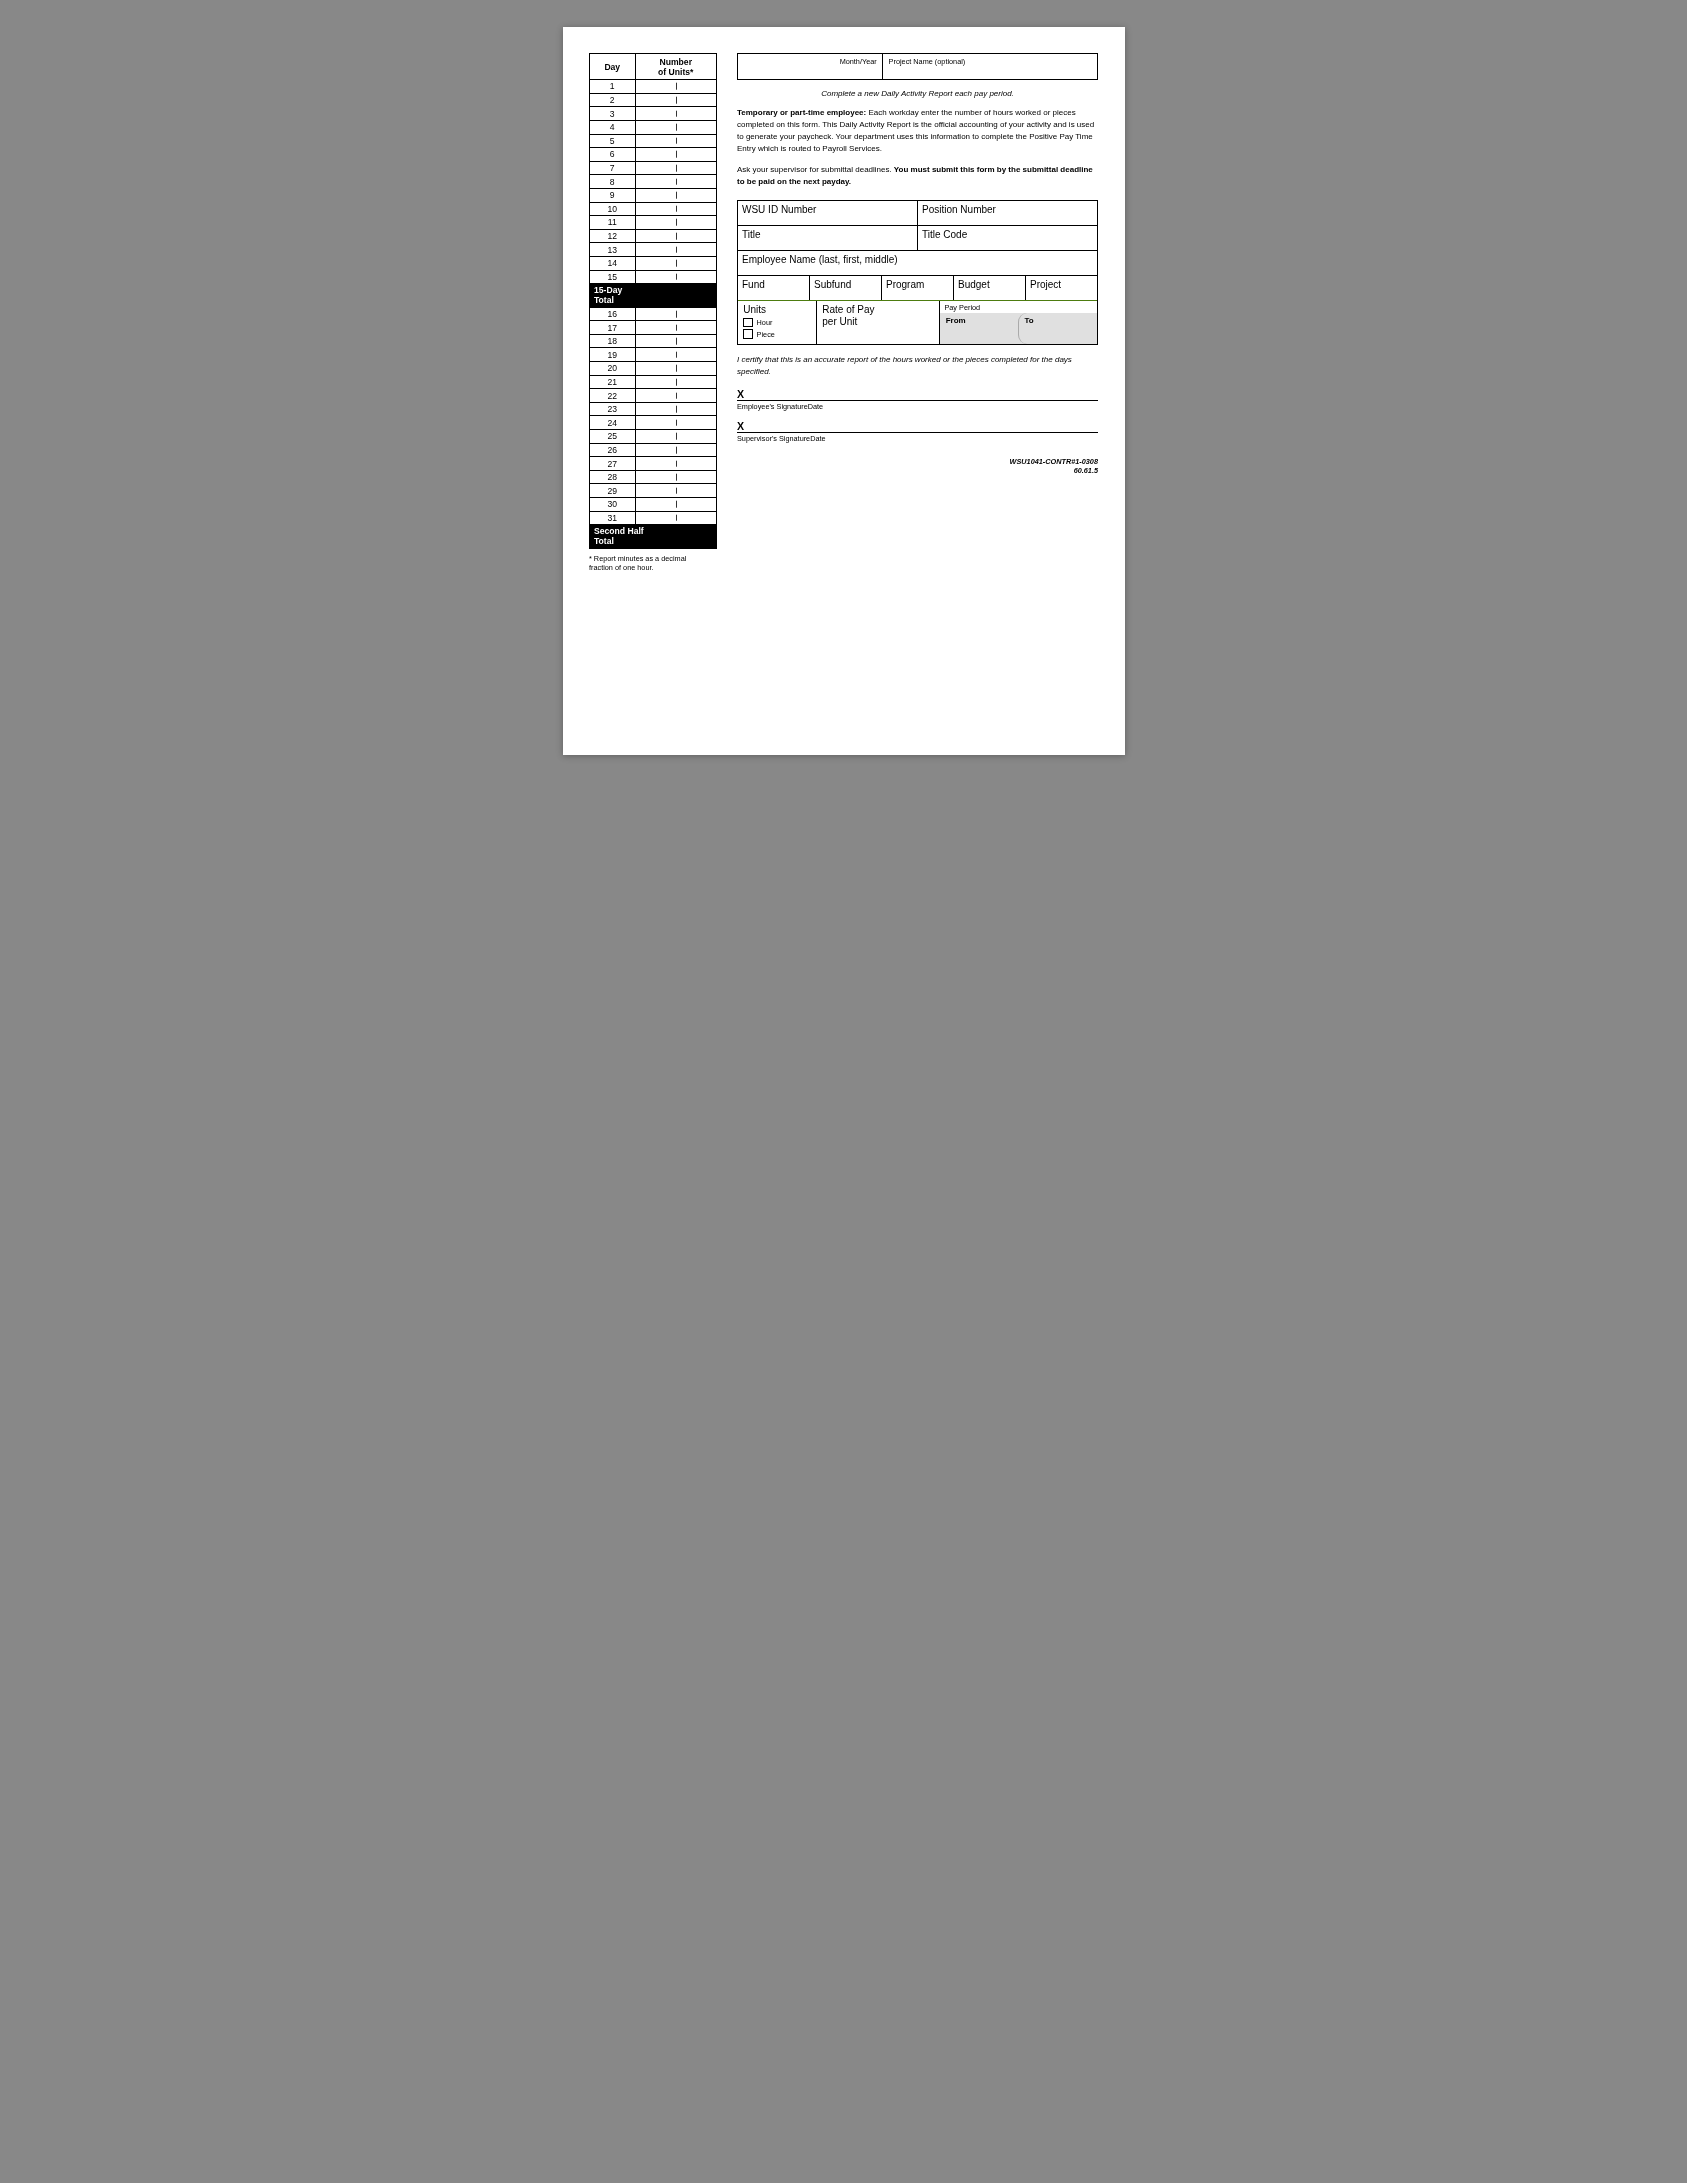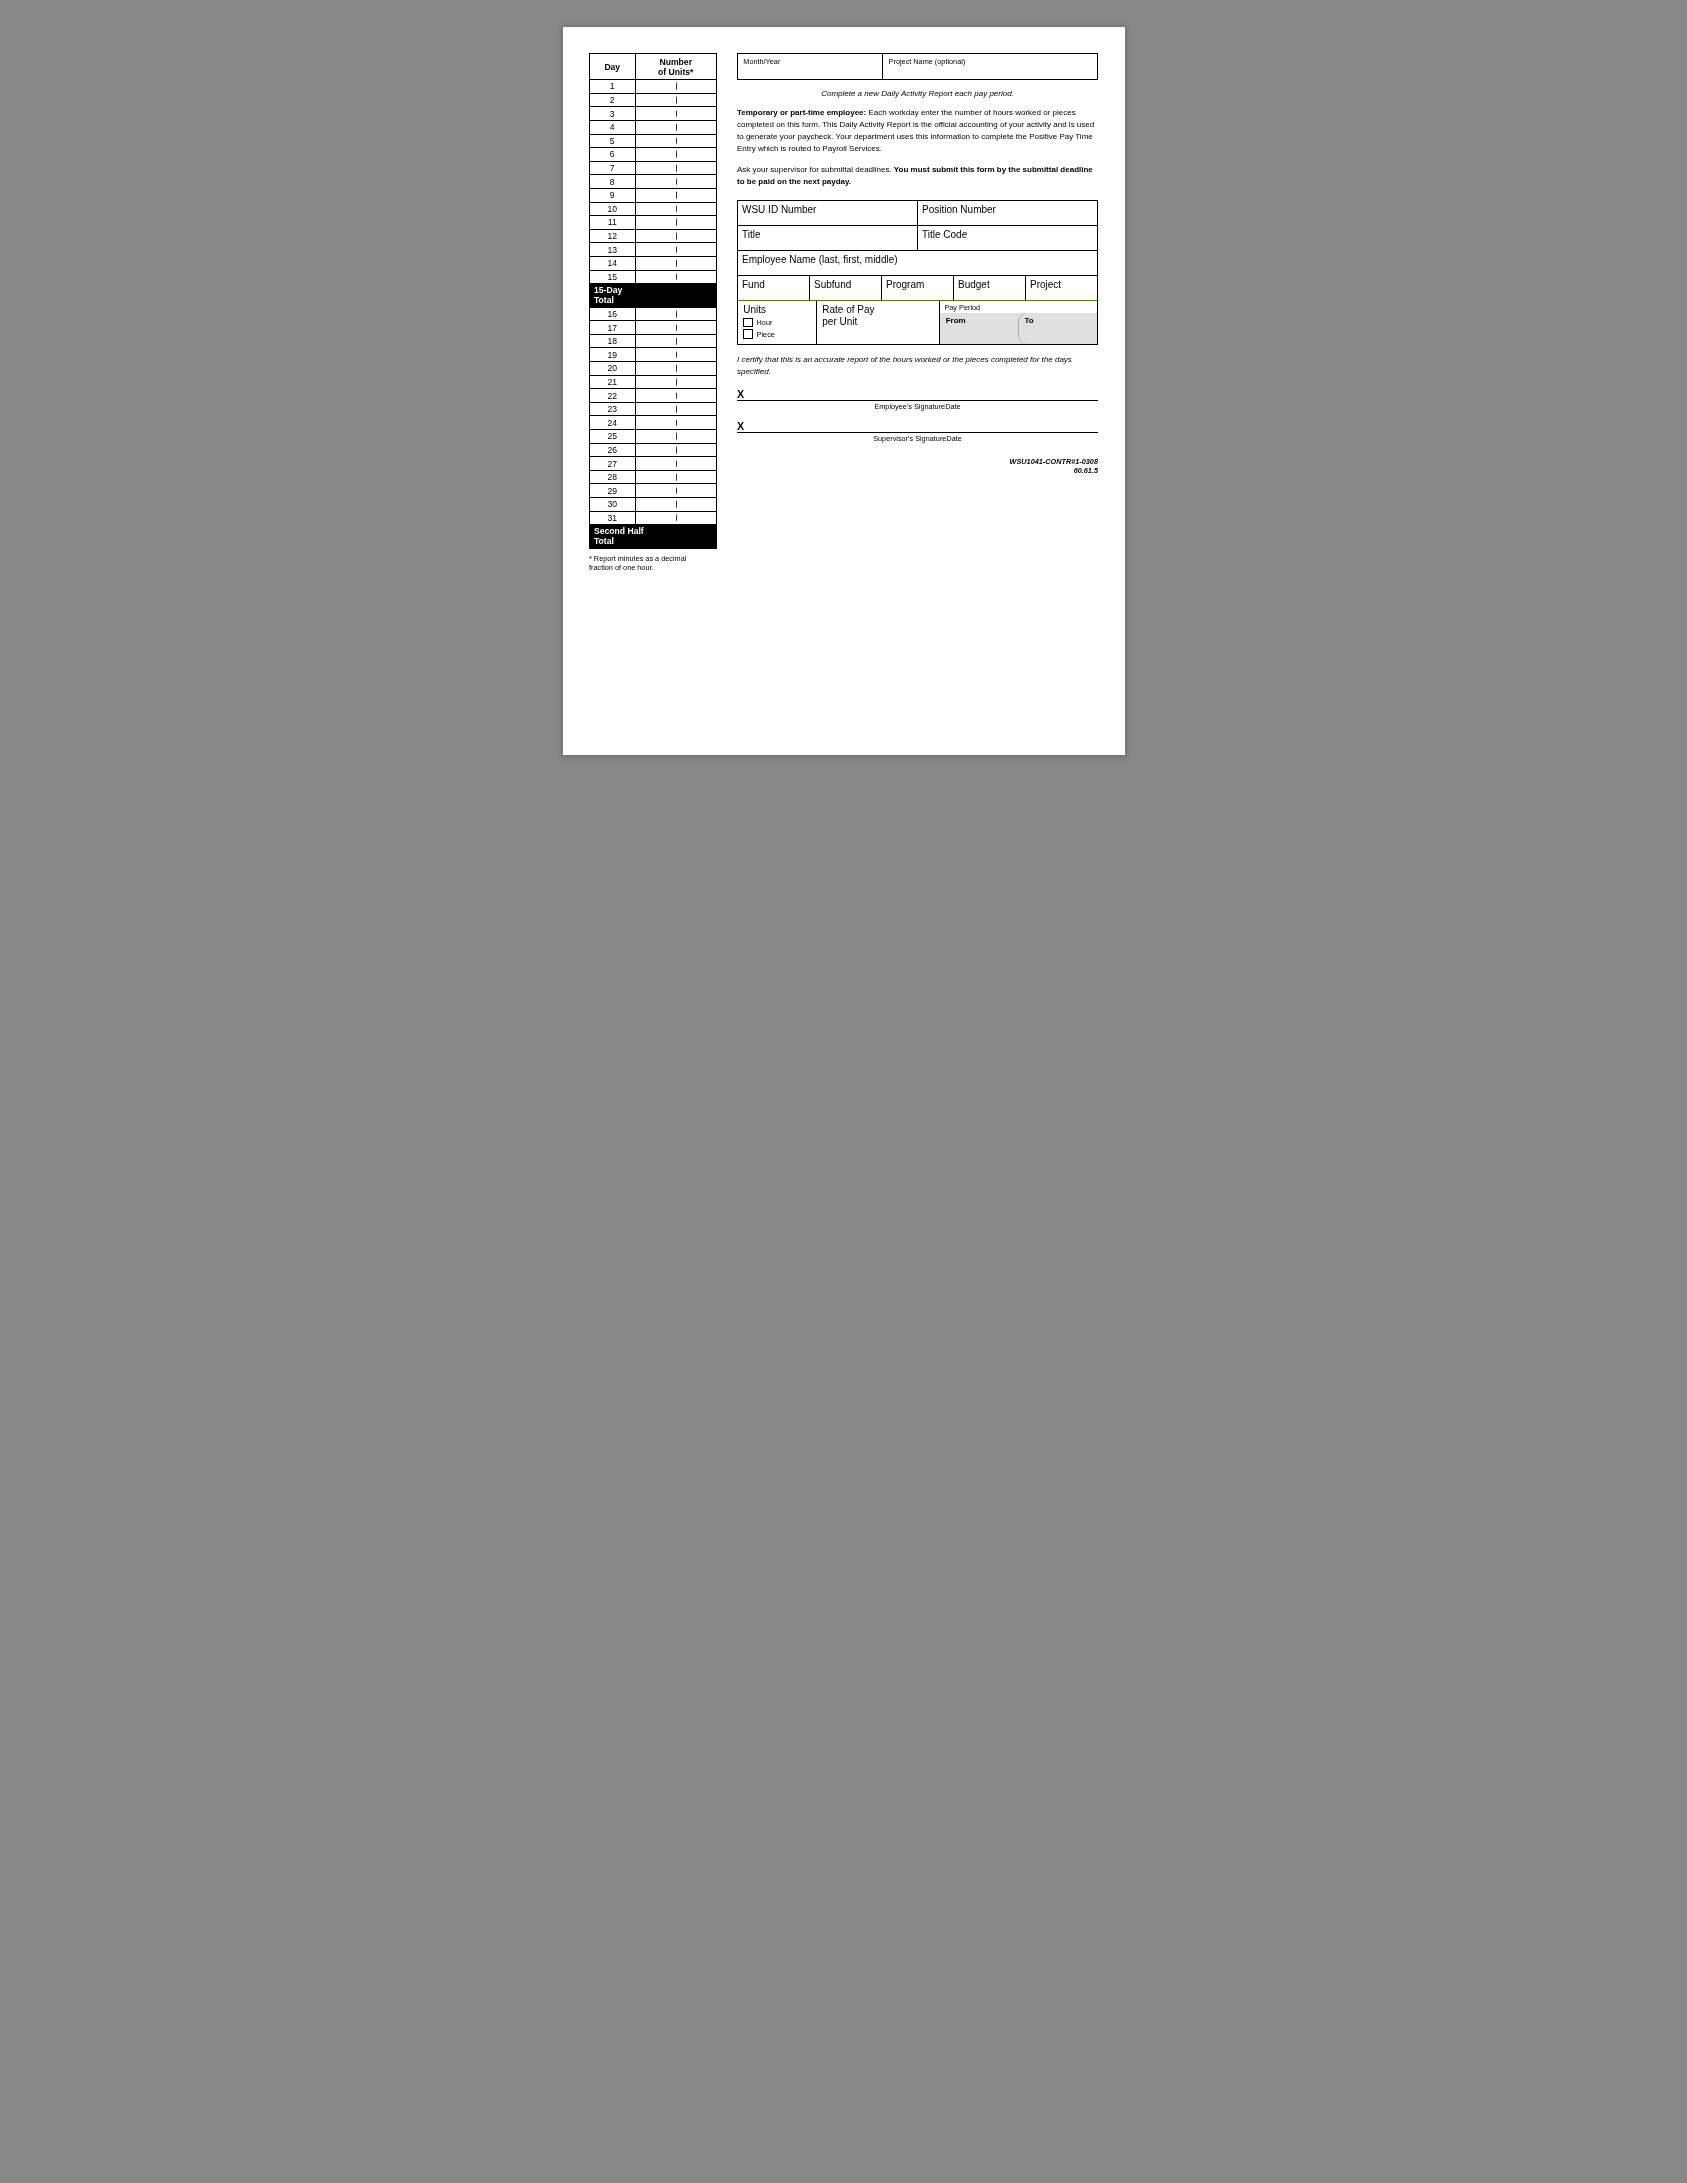--- a/index.html
+++ b/index.html
@@ -78,21 +78,21 @@
       display: flex;
       gap: 0;
       margin-bottom: 9.3px;
     }
     .header-field-box {
       border: 1px solid #000;
       padding: 2.6px 5.3px;
       font-size: 7.3px;
       min-height: 26.5px;
     }
-    .header-field-box.month { width: 146px; }
+    .header-field-box.month { width: 146px; text-align: right; }
     .header-field-box.project { flex: 1; margin-left: -0.7px; }
     .header-field-label {
       font-size: 7.3px;
       color: #000;
     }
     
     .title-block {
       text-align: center;
       margin-bottom: 8px;
     }
@@ -243,21 +243,21 @@
       font-weight: bold;
       margin-bottom: 0px;
     }
     .sig-line {
       border-bottom: 1px solid #000;
       margin: 0 0 1.3px 0;
       width: 100%;
     }
     .sig-labels {
       display: flex;
-      justify-content: center;
+      justify-content: flex-start;
       font-size: 7.3px;
     }
     
     .footer-note {
       font-size: 7.3px;
       margin-top: 5.3px;
     }
     .form-number {
       font-size: 7.3px;
       font-weight: bold;

